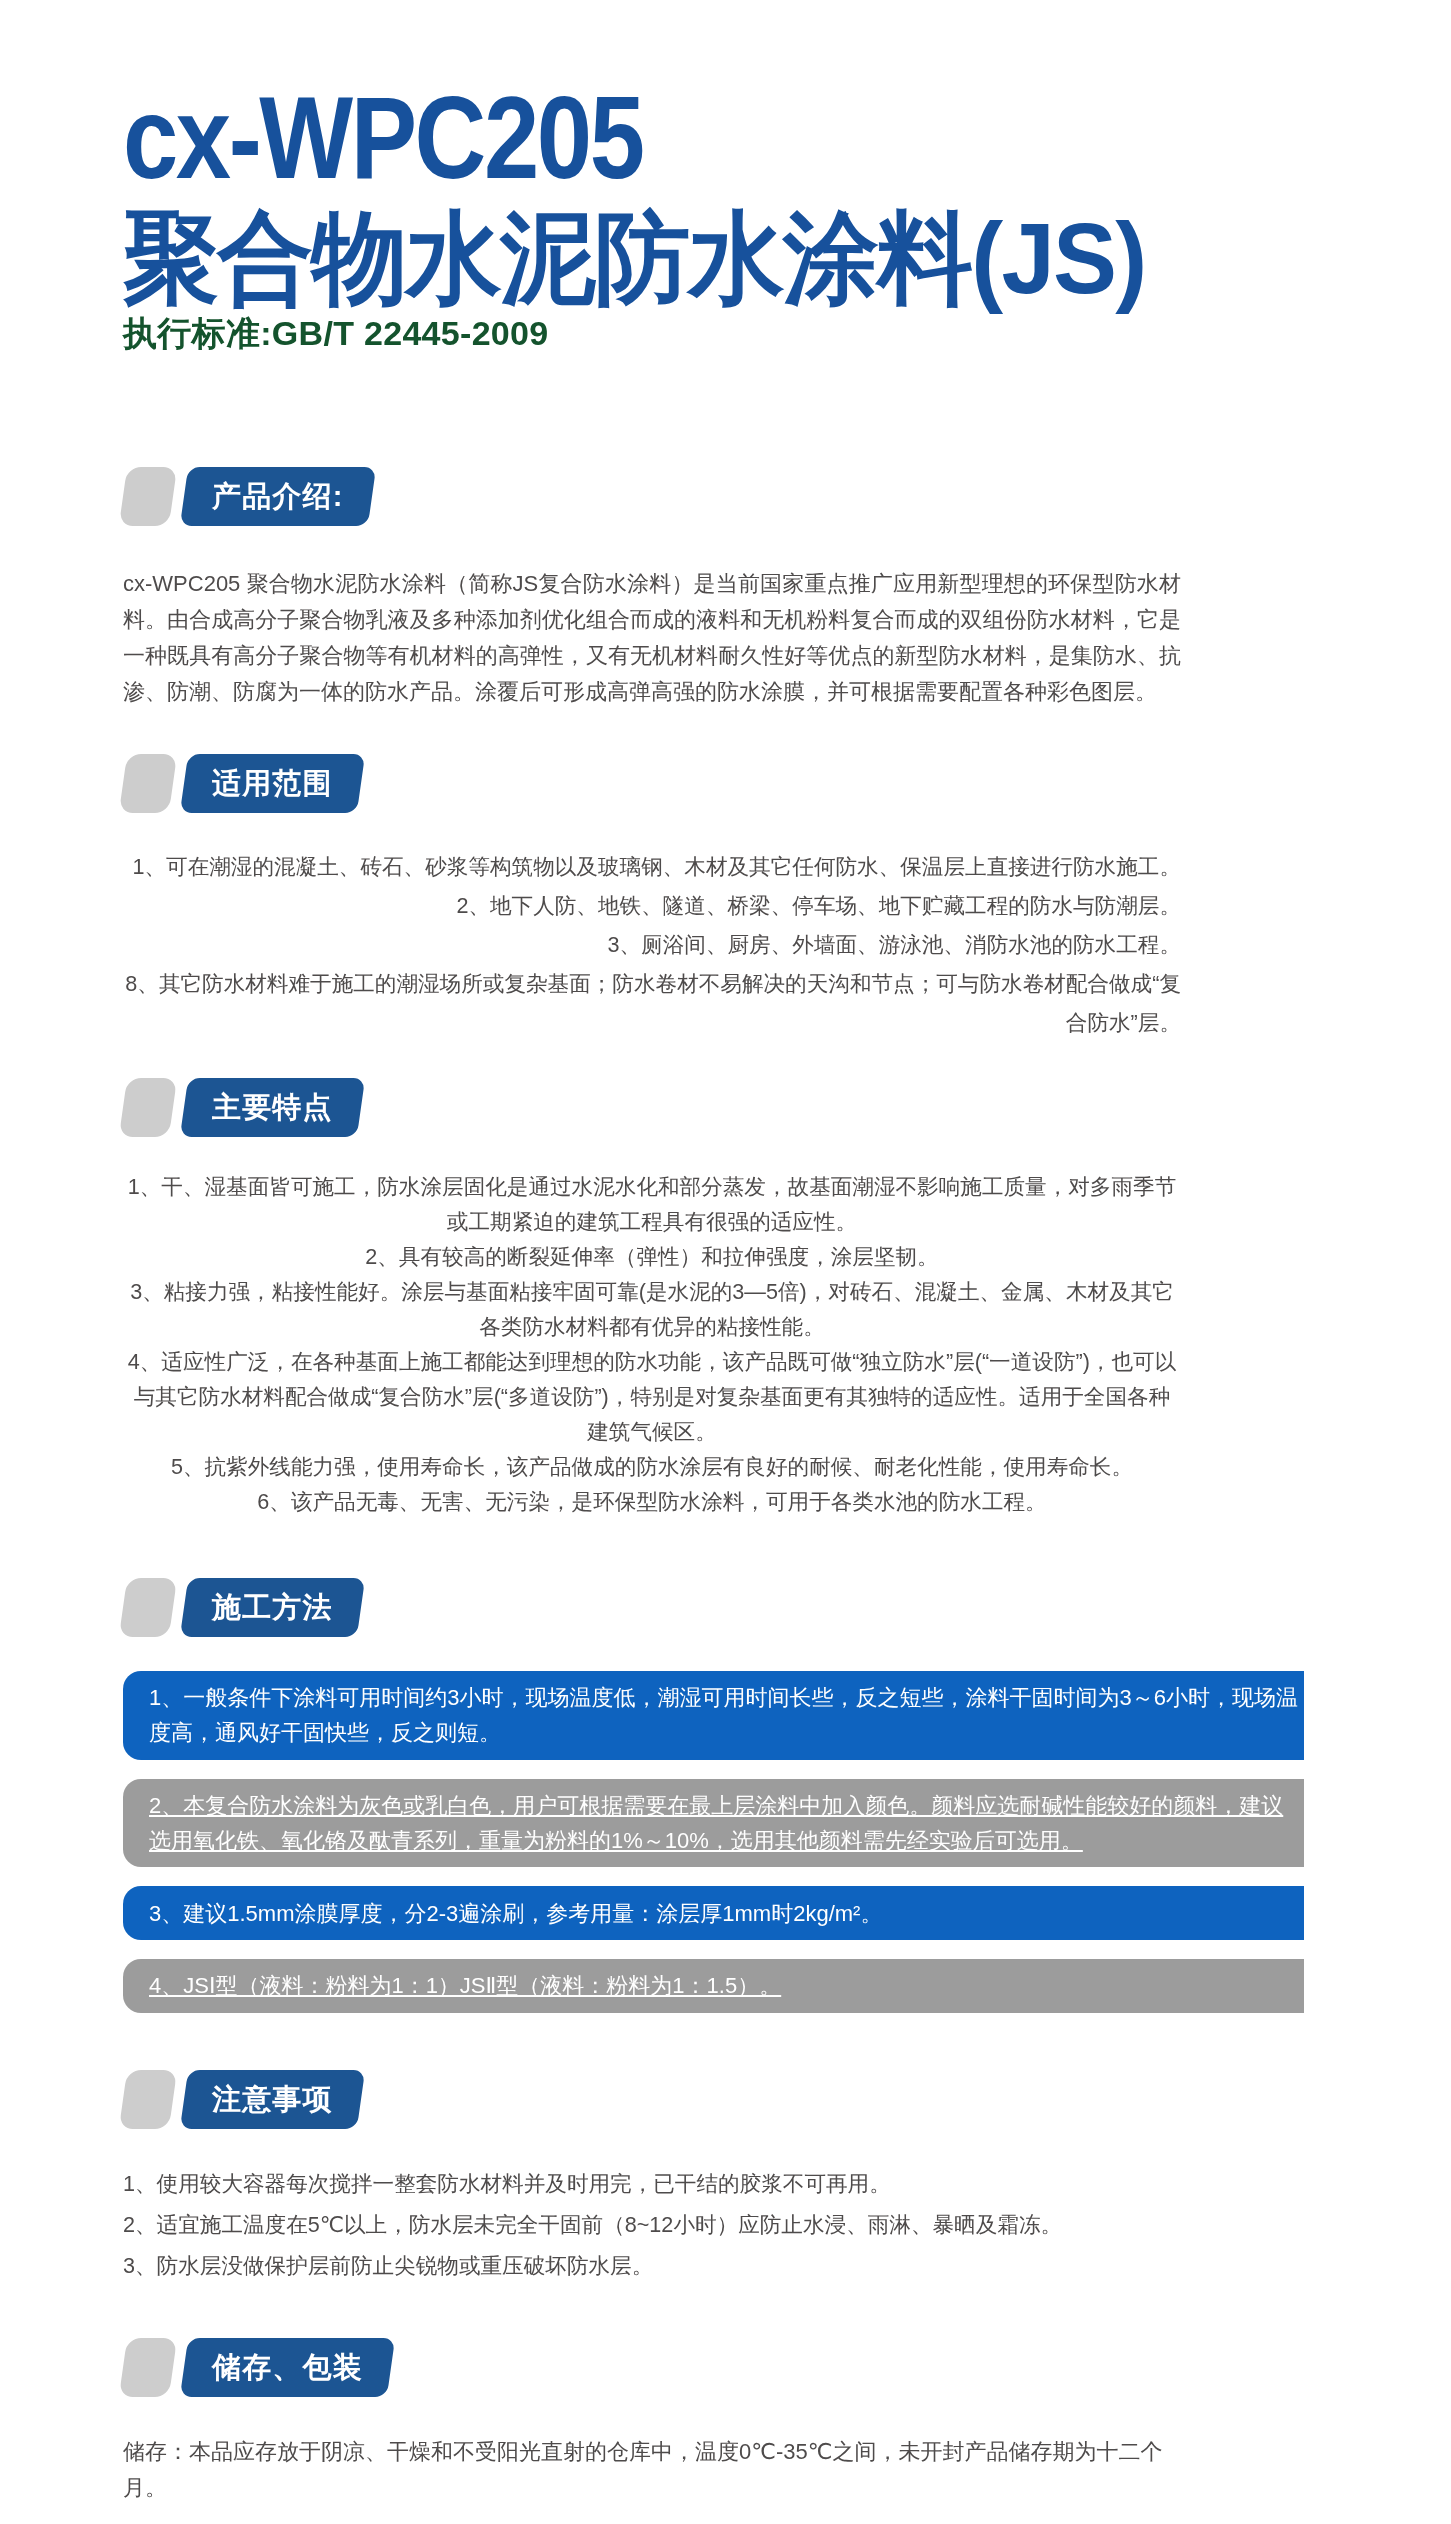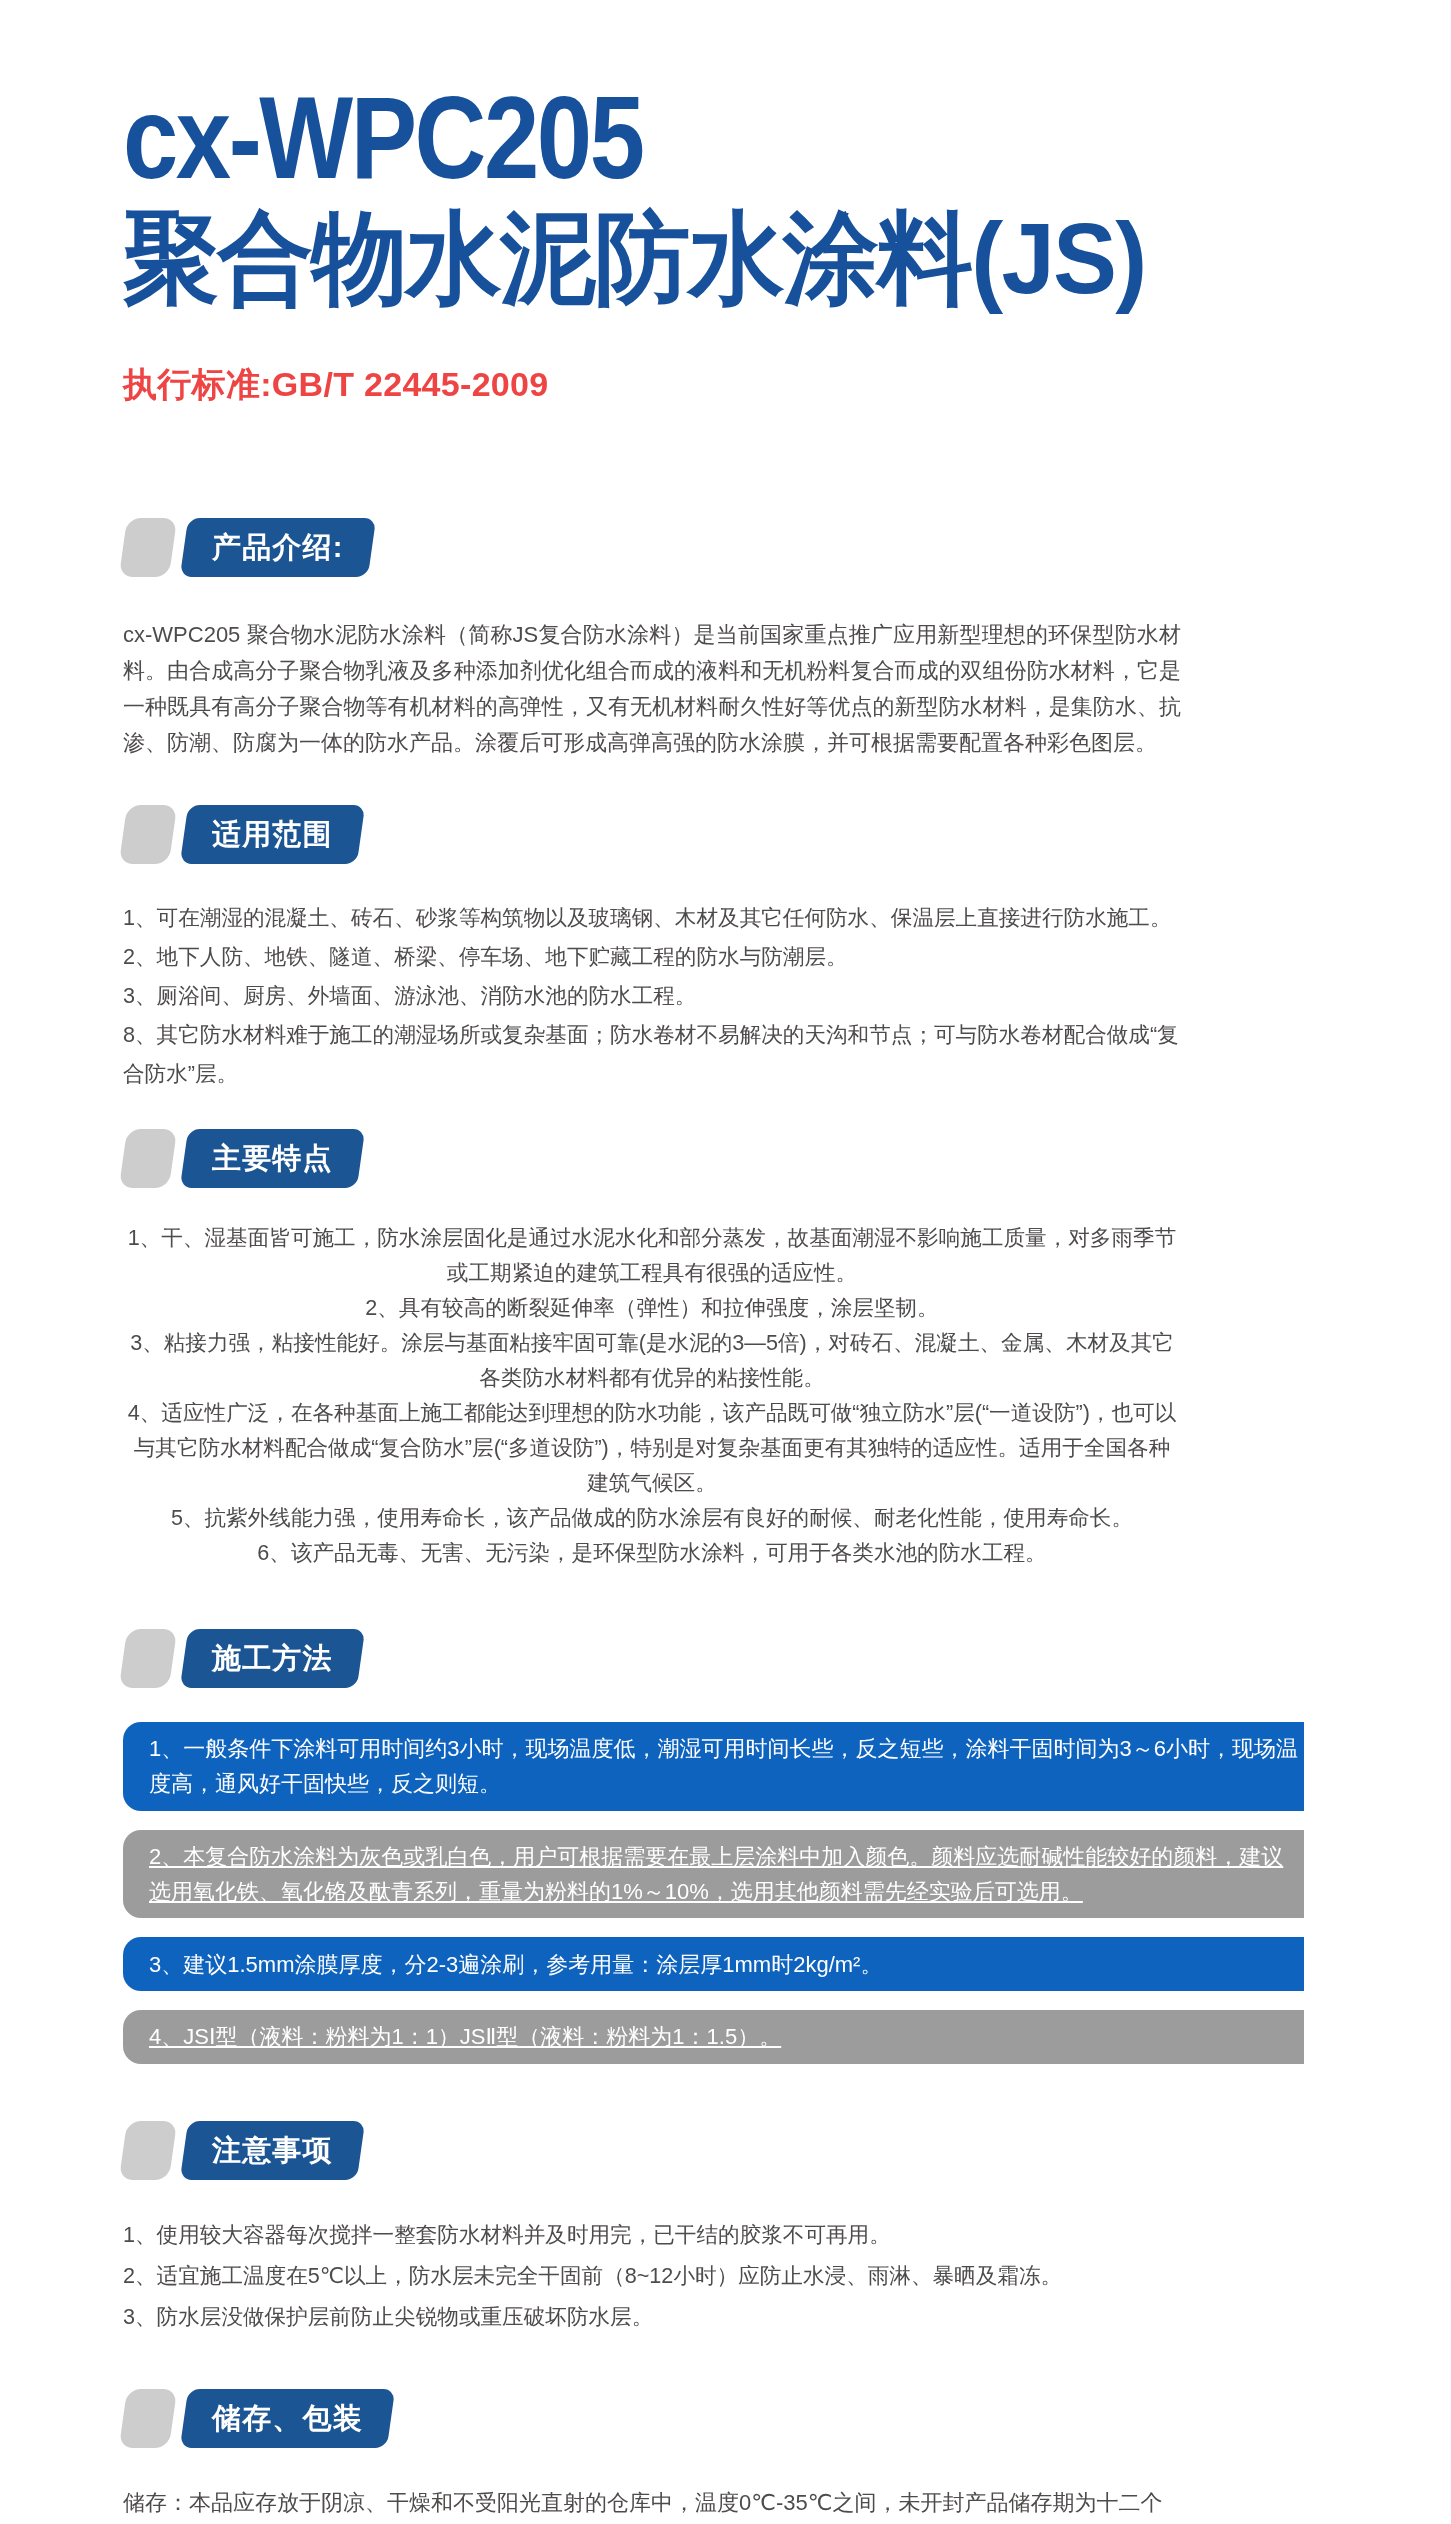--- a/index.html
+++ b/index.html
@@ -12,21 +12,21 @@
     font-size:117px; line-height:0.95; font-weight:bold; color:#17519C;
     letter-spacing:-2.9px; white-space:nowrap;
     transform:scaleX(0.85); transform-origin:left center;
   }
   .title-zh {
     margin-top:9.4px; font-size:101px; line-height:1.1; font-weight:bold; color:#17519C;
     letter-spacing:-1.8px; white-space:nowrap;
     transform:scaleX(0.95); transform-origin:left center;
   }
   .standard {
-    margin-top:51px; font-size:34px; line-height:1.15; font-weight:bold; color:#ef4444;
+    font-size:34px; line-height:1.15; font-weight:bold; color:#14532d;
     letter-spacing:0.3px;
   }
 
   .section-head { display:flex; align-items:stretch; height:59px; }
   .tab {
     width:50px; background:#CDCDCD; border-radius:14px;
     transform:skewX(-8deg); margin-right:10.5px;
   }
   .badge {
     background:#1C5593; border-radius:11.7px; transform:skewX(-8deg);
@@ -42,21 +42,21 @@
   .sh-feat    { margin-top:36px; }
   .sh-method  { margin-top:59px; }
   .sh-notes   { margin-top:57px; }
   .sh-storage { margin-top:59px; }
 
   .para { font-size:22px; line-height:36px; color:#4E4B4B; }
   .para-intro { margin-top:40px; text-align:justify; }
   .para-storage { margin-top:37px; }
 
   .list { font-size:21.6px; color:#4E4B4B; }
-  .list-scope { margin-top:34px; }
+  .list-scope { margin-top:34px;text-align:right; }
   .list-scope .item { line-height:39px; }
   .list-feat { margin-top:32px; }
   .list-feat .item { line-height:35px;text-align:center; }
   .list-notes { margin-top:42px; }
   .list-notes .item { line-height:26px; margin-bottom:15px; }
 
   .bars { margin-top:34px; }
   .bar {
     width:1206px; border-radius:18px; padding:9.4px 26px; margin-bottom:19px;
     color:#ffffff; font-size:22px; line-height:35px;

